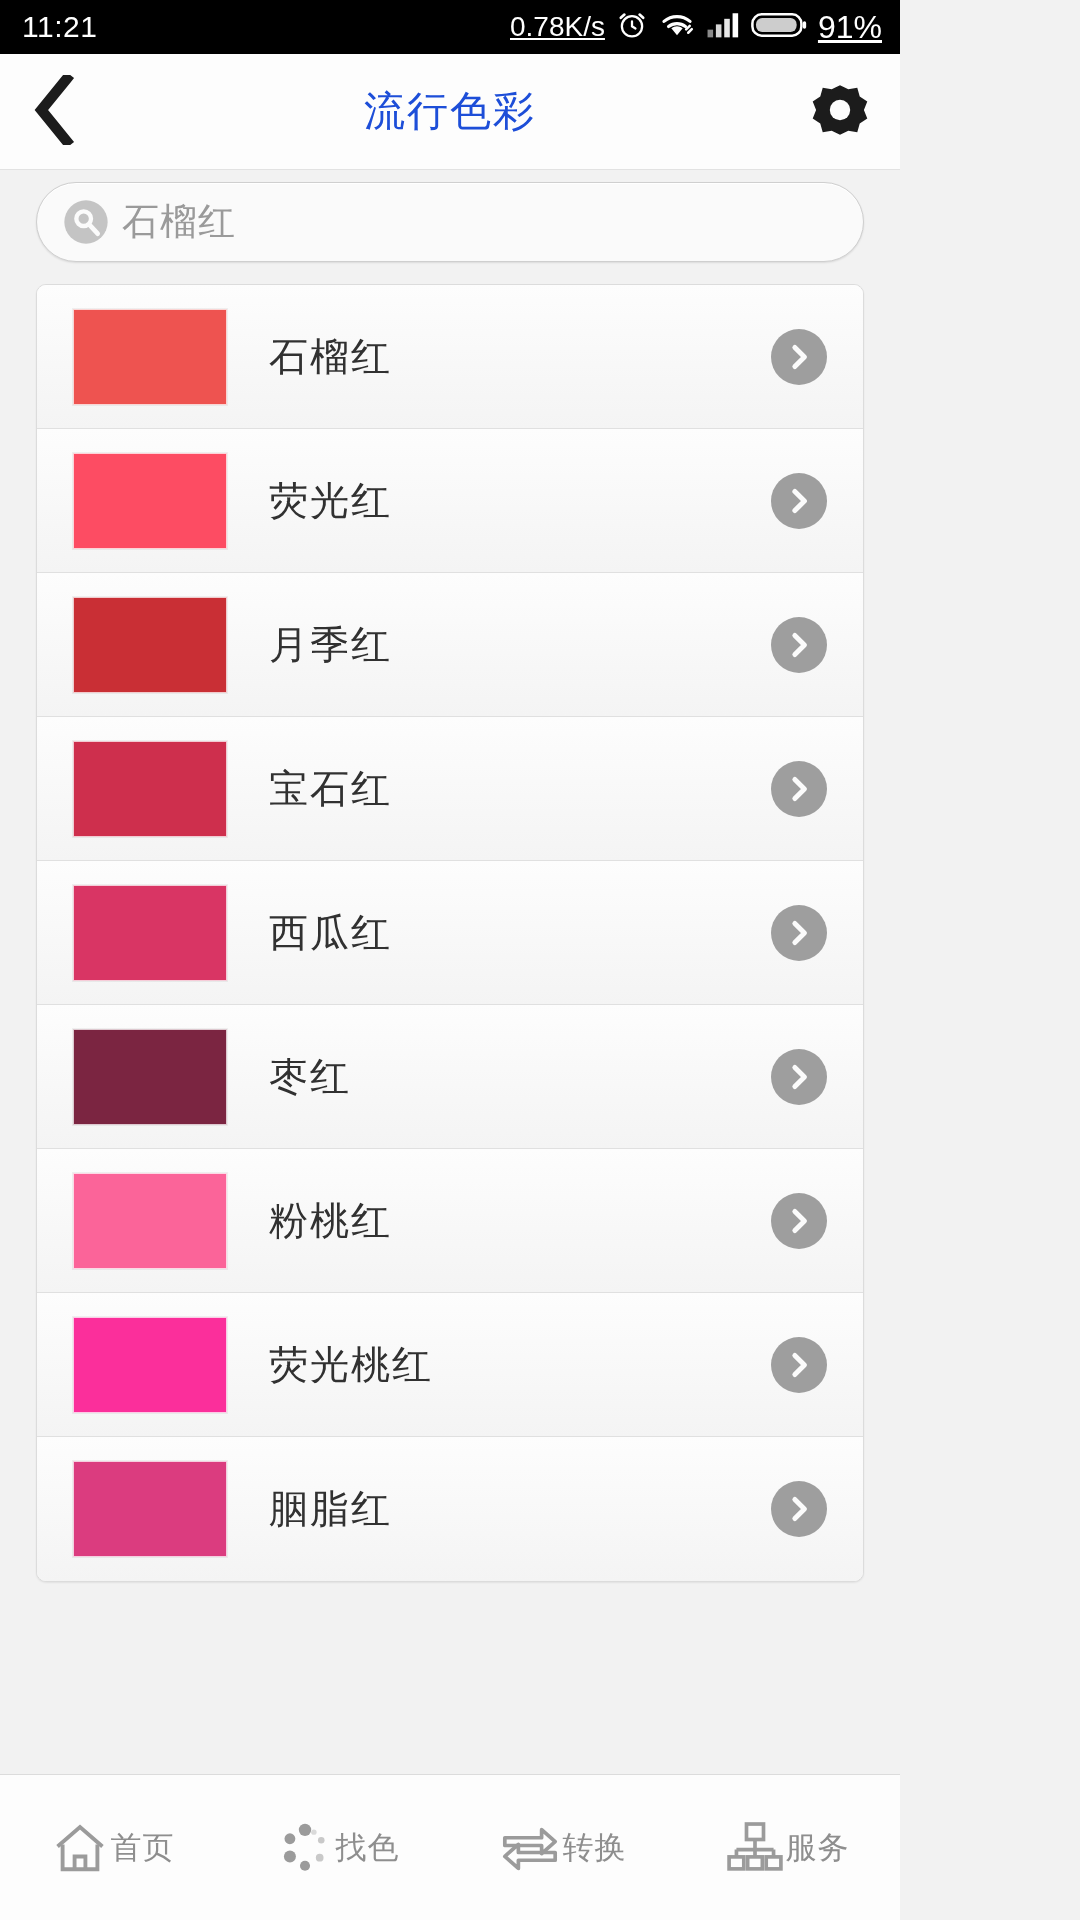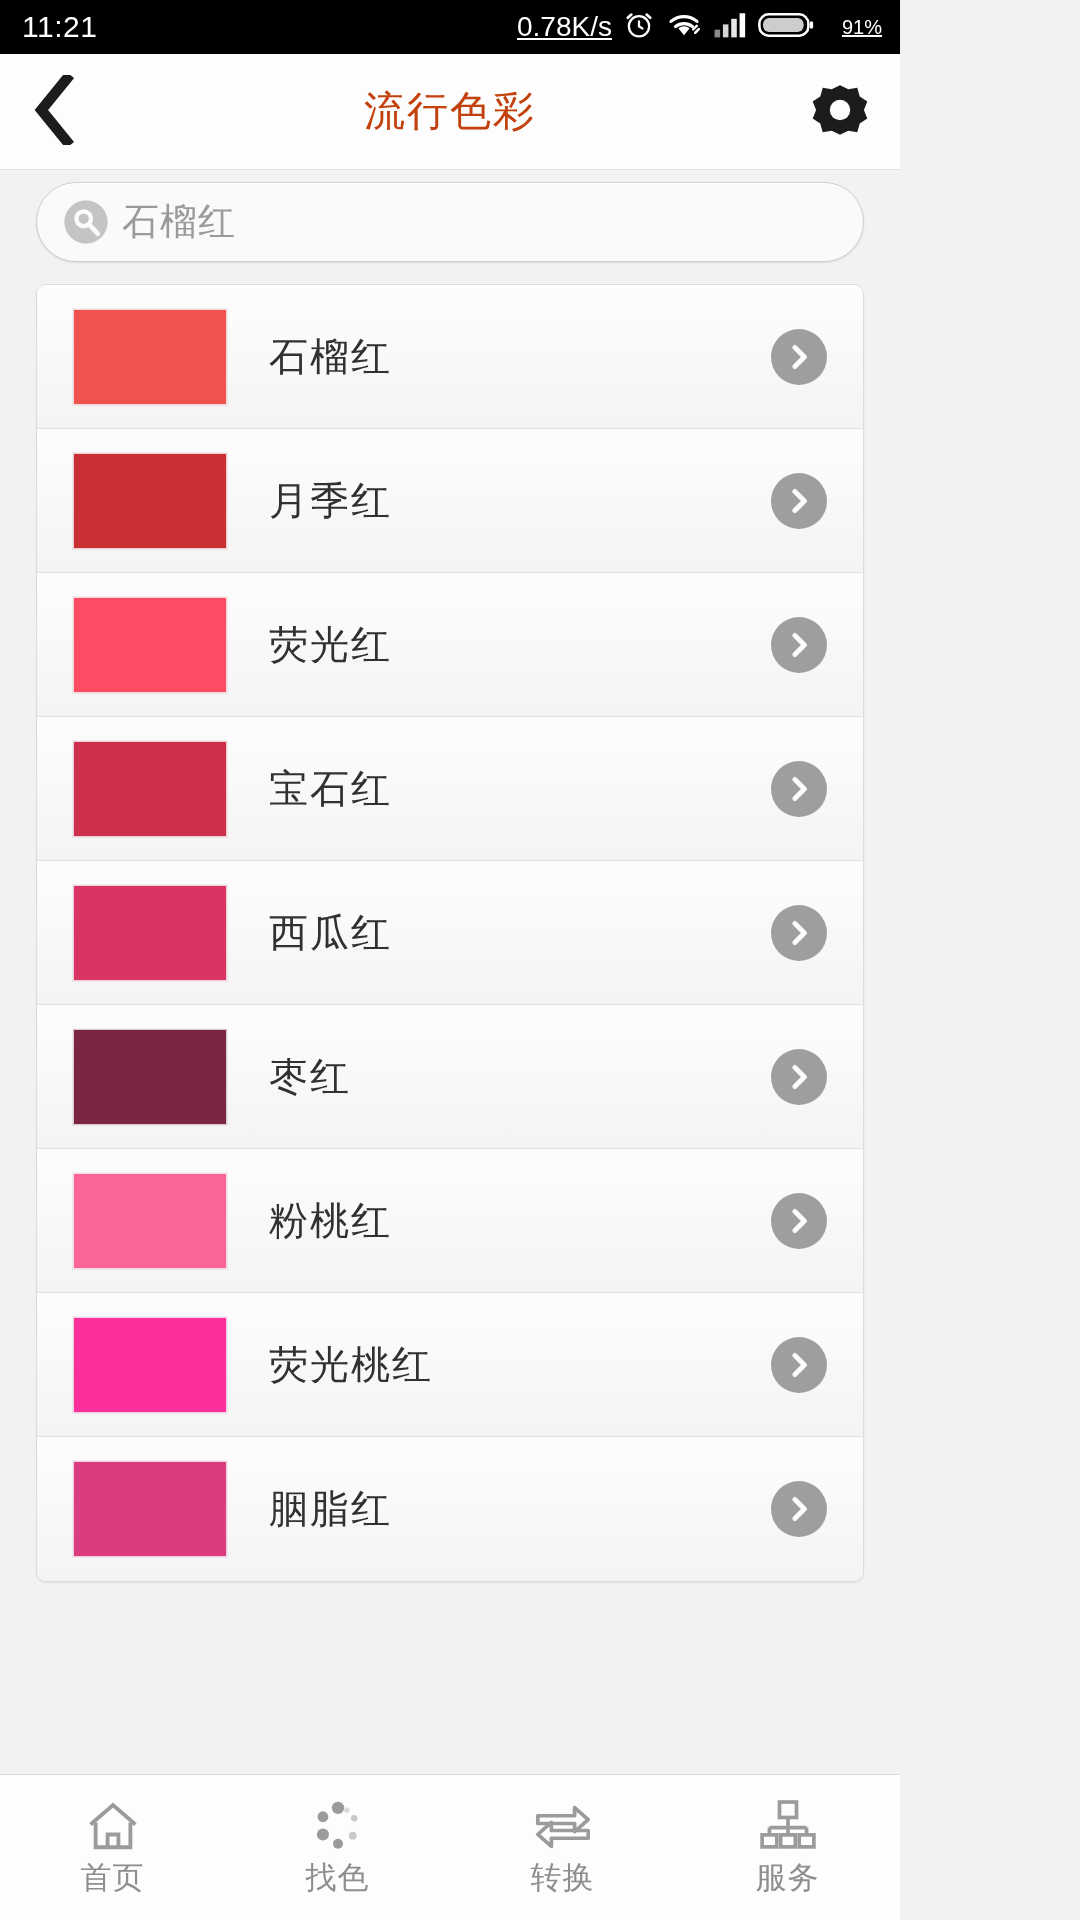--- a/index.html
+++ b/index.html
@@ -13,33 +13,33 @@
 
   
   .statusbar{
     height:54px; background:#000; color:#fff;
     display:flex; align-items:center; justify-content:space-between;
     padding:0 18px 0 22px; flex:0 0 54px;
   }
   .status-time{ font-size:30px; letter-spacing:.5px; font-weight:400; }
   .status-right{ display:flex; align-items:center; gap:11px;text-decoration:underline; }
   .netspeed{ font-size:28px; letter-spacing:0; }
-  .batt-pct{ font-size:20px; margin-left:17px; }
+  .batt-pct{ font-size:32px; margin-left:0; }
   .ic{ display:block; }
 
   
   .titlebar{
     height:116px; background:#fdfdfd; flex:0 0 116px;
     display:flex; align-items:center; position:relative;
     border-bottom:1px solid #e2e2e2;
   }
   .back-btn{ width:110px; height:116px; display:flex; align-items:center; justify-content:center; }
   .page-title{
     position:absolute; left:0; right:0; text-align:center;
-    font-size:41px; color:#c2410c; font-weight:400; letter-spacing:2px;
+    font-size:41px; color:#1d4ed8; font-weight:400; letter-spacing:2px;
     pointer-events:none;
   }
   .gear-btn{ margin-left:auto; width:120px; height:116px; display:flex; align-items:center; justify-content:center; }
 
   
   .searchwrap{ flex:0 0 96px; background:#f2f2f2; padding:12px 36px 0 36px; }
   .searchbar{
     height:80px; border-radius:40px; background:#fafafa;
     border:1px solid #cfcfcf;
     box-shadow:0 1px 2px rgba(0,0,0,.10), inset 0 1px 0 #fff;
@@ -82,21 +82,21 @@
     margin-right:6px;
   }
 
   
   .tabbar{
     flex:0 0 146px; height:146px; background:#fdfdfd;
     border-top:1px solid #dcdcdc;
     display:flex; align-items:stretch;
   }
   .tab{
-    flex:1 1 20%; display:flex; flex-direction:column;
+    flex:1 1 20%; display:flex; flex-direction:row;
     align-items:center; justify-content:center; gap:2px;
   }
   .tab-ico{ height:58px; display:flex; align-items:flex-end; justify-content:center; }
   .tab-label{ font-size:31px; color:#8e8e8e; letter-spacing:1px; }
   .tab.active .tab-label{ color:#1b8fd4; }
 </style>
 </head>
 <body>
 
 <div class="phone">
@@ -176,31 +176,31 @@
         <div class="row">
           <div class="swatch" style="background:#ee5350"></div>
           <div class="row-name">石榴红</div>
           <div class="chev">
             <svg width="32" height="32" viewBox="0 0 20 20">
               <path d="M7.4 4l6 6-6 6" fill="none" stroke="#fbfbfb" stroke-width="3.1" stroke-linecap="round" stroke-linejoin="round"></path>
             </svg>
           </div>
         </div>
         <div class="row">
+          <div class="swatch" style="background:#fd4c63"></div>
+          <div class="row-name">荧光红</div>
+          <div class="chev">
+            <svg width="32" height="32" viewBox="0 0 20 20">
+              <path d="M7.4 4l6 6-6 6" fill="none" stroke="#fbfbfb" stroke-width="3.1" stroke-linecap="round" stroke-linejoin="round"></path>
+            </svg>
+          </div>
+        </div>
+        <div class="row">
           <div class="swatch" style="background:#c92f35"></div>
           <div class="row-name">月季红</div>
-          <div class="chev">
-            <svg width="32" height="32" viewBox="0 0 20 20">
-              <path d="M7.4 4l6 6-6 6" fill="none" stroke="#fbfbfb" stroke-width="3.1" stroke-linecap="round" stroke-linejoin="round"></path>
-            </svg>
-          </div>
-        </div>
-        <div class="row">
-          <div class="swatch" style="background:#fd4c63"></div>
-          <div class="row-name">荧光红</div>
           <div class="chev">
             <svg width="32" height="32" viewBox="0 0 20 20">
               <path d="M7.4 4l6 6-6 6" fill="none" stroke="#fbfbfb" stroke-width="3.1" stroke-linecap="round" stroke-linejoin="round"></path>
             </svg>
           </div>
         </div>
         <div class="row">
           <div class="swatch" style="background:#ce2f4d"></div>
           <div class="row-name">宝石红</div>
           <div class="chev">

